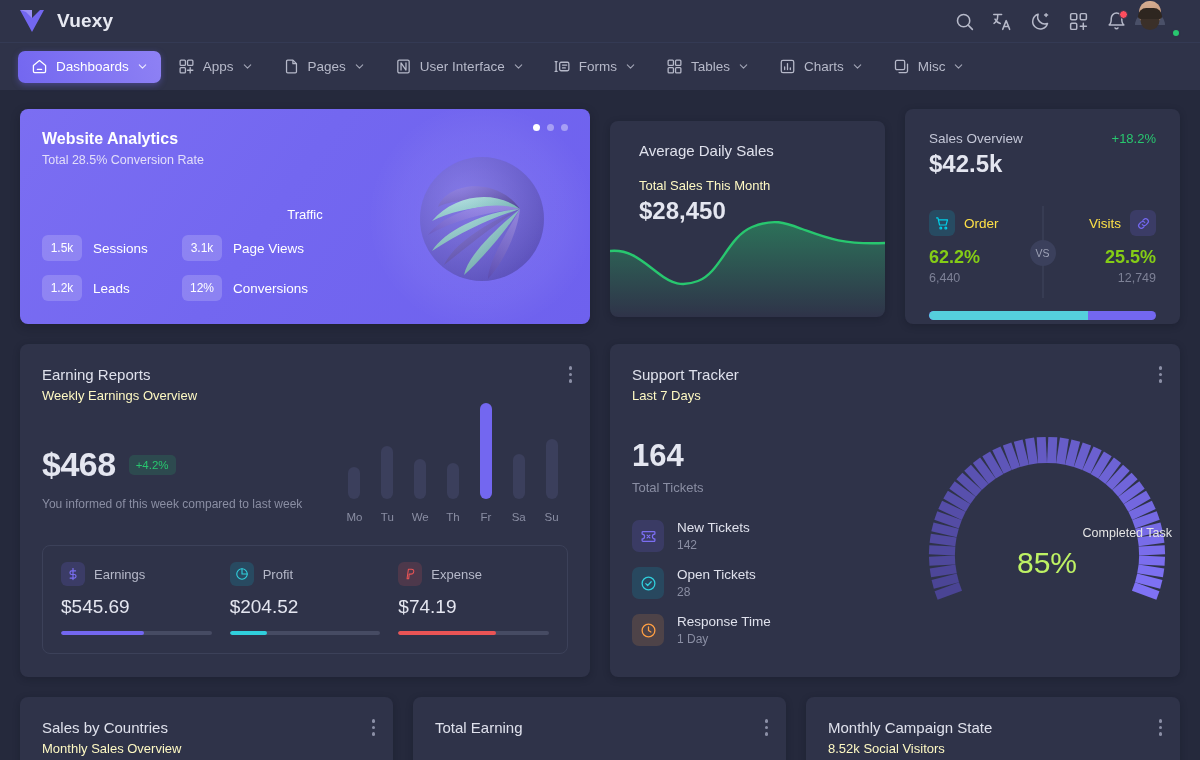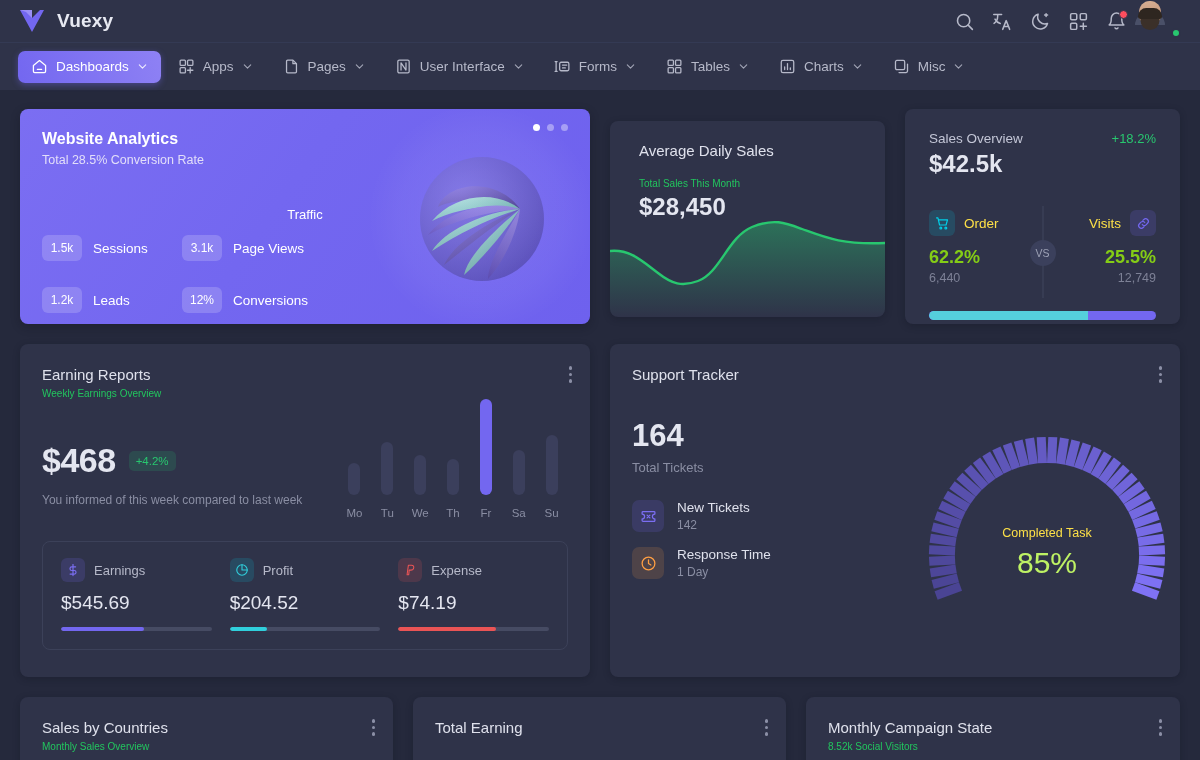--- a/index.html
+++ b/index.html
@@ -98,35 +98,35 @@
     border-radius: 8px;
     box-shadow: 0 2px 7px rgba(15,17,28,.28);
     position: relative;
   }
   .card-kebab {
     position: absolute; top: 22px; right: 18px;
     display: flex; flex-direction: column; gap: 3px; align-items: center;
   }
   .card-kebab i { width: 3.5px; height: 3.5px; border-radius: 50%; background: #8b8fa6; display: block; }
   .card-title { font-size: 15px; color: #dfe1ec; font-weight: 500; }
-  .card-sub { font-size: 10px; color: #22c55e; margin-top: 5px; }
+  .card-sub { font-size: 13px; color: #fef9c3; margin-top: 5px; }
 
   
   .analytics {
     width: 570px; height: 215px;
     background: linear-gradient(125deg, #7b6ef2 0%, #7367f0 45%, #6e61ee 100%);
     border-radius: 8px;
     padding: 21px 22px;
     position: relative; overflow: hidden;
     box-shadow: 0 3px 10px rgba(15,17,28,.3);
   }
   .analytics h3 { font-size: 16px; font-weight: bold; color: #fff; }
   .analytics .sub { font-size: 12.5px; color: #e2def9; margin-top: 5px; }
   .analytics .traffic-label { font-size: 13px; color: #fff; font-weight: 400; margin-top: 40px; text-align: center; }
-  .stat-grid { margin-top: 13px; display: grid; grid-template-columns: 140px 1fr; row-gap: 26px; }
+  .stat-grid { margin-top: 13px; display: grid; grid-template-columns: 140px 1fr; row-gap: 14px; }
   .stat { display: flex; align-items: center; gap: 11px; }
   .stat .pill {
     background: rgba(255,255,255,.18);
     border-radius: 6px;
     min-width: 40px; height: 26px;
     display: flex; align-items: center; justify-content: center;
     font-size: 12px; color: #fff; padding: 0 7px;
   }
   .stat .lbl { font-size: 13.5px; color: #fff; }
   .dots { position: absolute; top: 15px; right: 22px; display: flex; gap: 7px; align-items: center; }
@@ -230,21 +230,21 @@
   .st-sq svg { width: 17px; height: 17px; display: block; }
   .st-sq.purple { background: rgba(115,103,240,.17); color: #7b6ef2; }
   .st-sq.teal { background: rgba(0,207,232,.14); color: #30cfdc; }
   .st-sq.orange { background: rgba(255,159,67,.15); color: #ff9f43; }
   .st-name { font-size: 13.5px; color: #dfe1ec; font-weight: 500; }
   .st-val { font-size: 12px; color: #8a8ea3; margin-top: 3px; }
   .gauge { position: absolute; right: 8px; top: 86px; width: 250px; height: 250px; }
   .gauge-center {
     position: absolute; left: 0; right: 0; top: 96px; text-align: center;
   }
-  .gauge-lbl { font-size: 12.5px; color: #fde047; }
+  .gauge-lbl { font-size: 12.5px; color: #e5e5e5; text-align: right; }
   .gauge-pct { font-size: 30px; color: #bef264; margin-top: 6px; }
 
   
   .bottom { display: flex; gap: 20px; }
   .bcard { height: 120px; padding: 22px 22px 0 22px; }
   .bcard.c1 { width: 373px; }
   .bcard.c2 { width: 373px; }
   .bcard.c3 { width: 374px; }
 </style>
 </head>
@@ -650,35 +650,48 @@
       </div>
     </div>
 
     <div class="card support">
       <div class="card-kebab">
           <i></i>
           <i></i>
           <i></i>
         </div>
       <div class="card-title">Support Tracker</div>
+      <div class="card-sub">Last 7 Days</div>
       <div class="st-body">
         <div class="st-left">
           <div class="st-total">164</div>
           <div class="st-totlbl">Total Tickets</div>
           <div class="st-list">
             <div class="st-item">
               <span class="st-sq purple">
                 <svg viewBox="0 0 24 24" fill="none" stroke="currentColor" stroke-width="1.8">
                     <path d="M3 8.5V6.2A1.2 1.2 0 0 1 4.2 5h15.6A1.2 1.2 0 0 1 21 6.2v2.3a3.5 3.5 0 0 0 0 7v2.3a1.2 1.2 0 0 1-1.2 1.2H4.2A1.2 1.2 0 0 1 3 17.8v-2.3a3.5 3.5 0 0 0 0-7z" stroke-linejoin="round"></path>
                     <path d="M10 10l4 4M14 10l-4 4" stroke-linecap="round"></path>
                   </svg>
               </span>
               <span>
                 <span class="st-name" style="display:block">New Tickets</span>
                 <span class="st-val" style="display:block">142</span>
+              </span>
+            </div>
+            <div class="st-item">
+              <span class="st-sq teal">
+                <svg viewBox="0 0 24 24" fill="none" stroke="currentColor" stroke-width="1.8">
+                    <circle cx="12" cy="12" r="9"></circle>
+                    <path d="M8.2 12.2l2.6 2.6 5-5.2" stroke-linecap="round" stroke-linejoin="round"></path>
+                  </svg>
+              </span>
+              <span>
+                <span class="st-name" style="display:block">Open Tickets</span>
+                <span class="st-val" style="display:block">28</span>
               </span>
             </div>
             <div class="st-item">
               <span class="st-sq orange">
                 <svg viewBox="0 0 24 24" fill="none" stroke="currentColor" stroke-width="1.8">
                     <circle cx="12" cy="12" r="9"></circle>
                     <path d="M12 6.8V12l3.4 2.1" stroke-linecap="round" stroke-linejoin="round"></path>
                   </svg>
               </span>
               <span>

